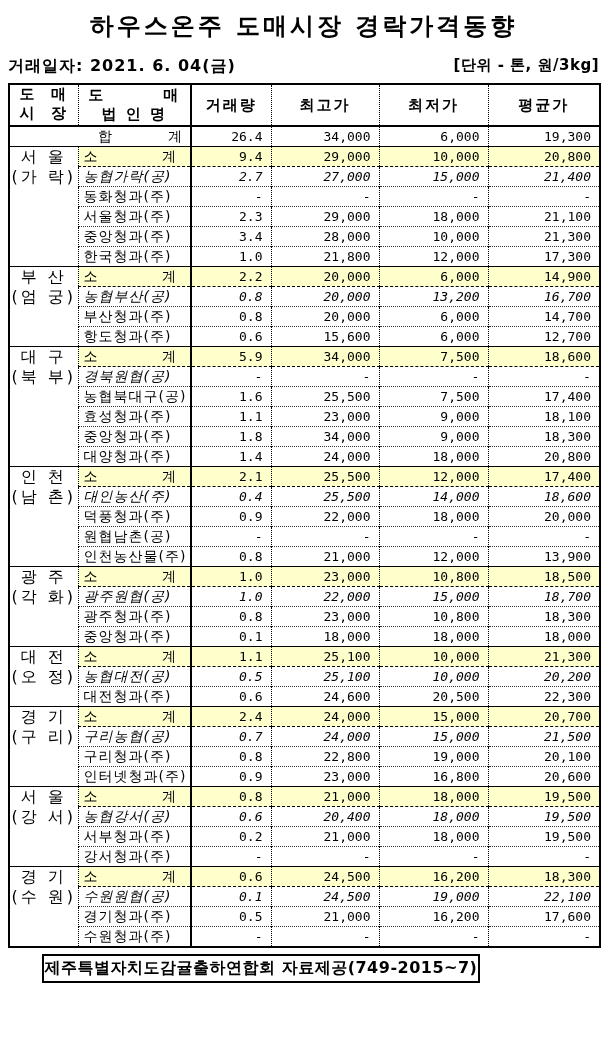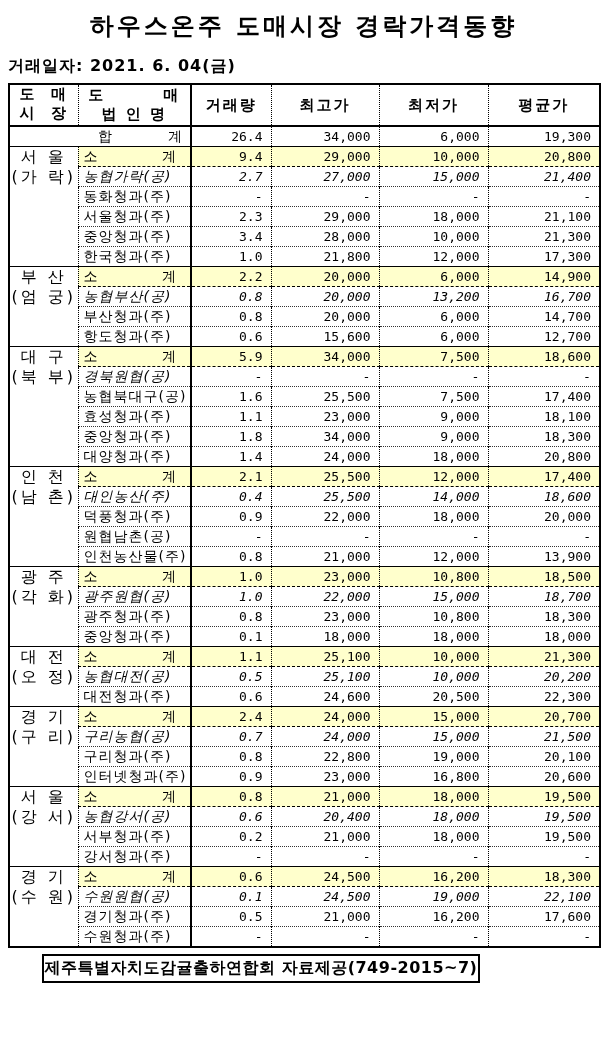--- a/index.html
+++ b/index.html
@@ -66,20 +66,21 @@
 </style>
 </head>
 <body>
 
 <div class="page">
 
   <div class="title">하우스온주 도매시장 경락가격동향</div>
 
   <div class="date-row">
     <span class="left">거래일자: 2021. 6. 04(금)</span>
+    <span class="right">[단위 - 톤, 원/3kg]</span>
   </div>
 
   <table class="price">
     <colgroup>
       <col style="width:69px">
         <col style="width:113px">
         <col style="width:80px">
       <col style="width:108px">
         <col style="width:109px">
         <col style="width:112px">

